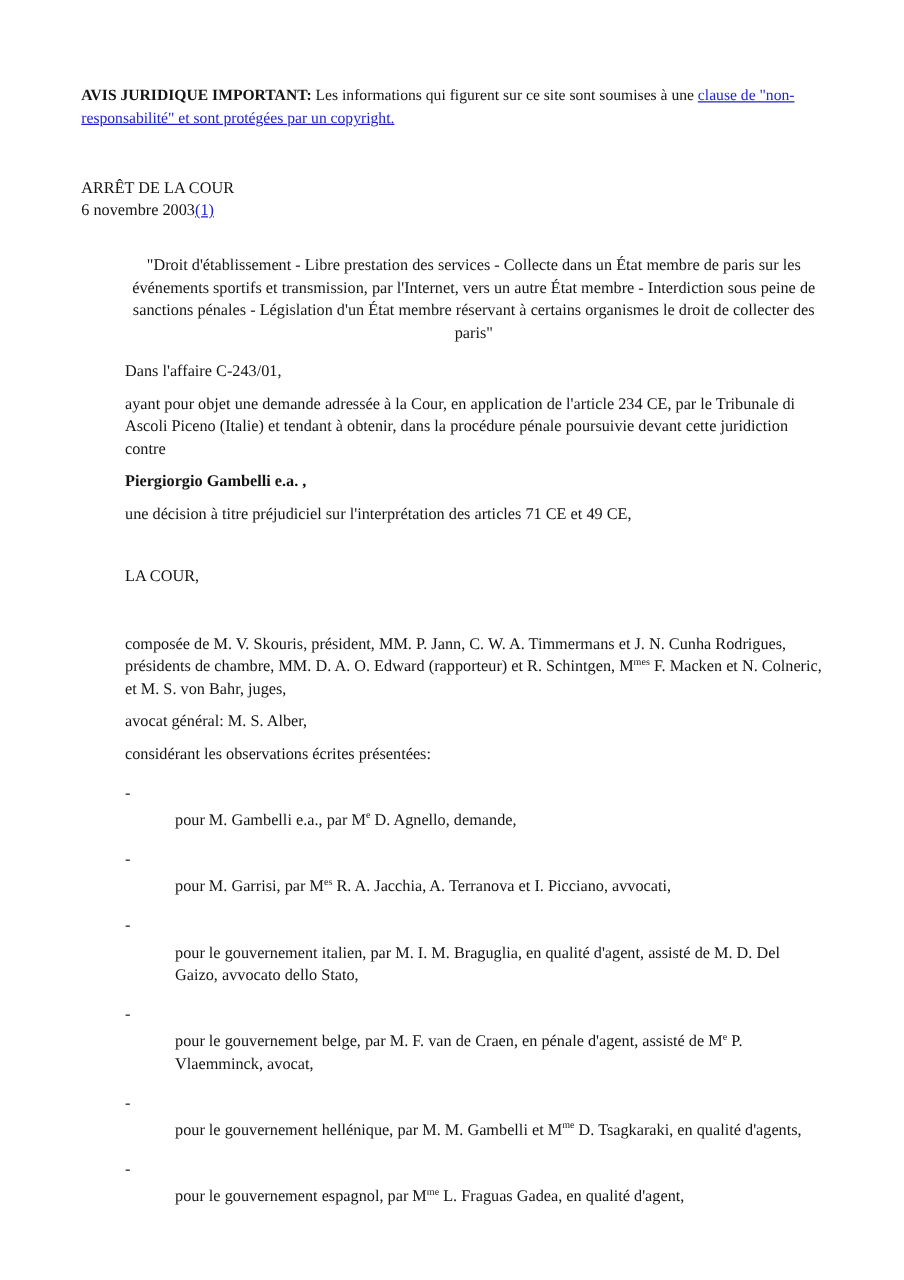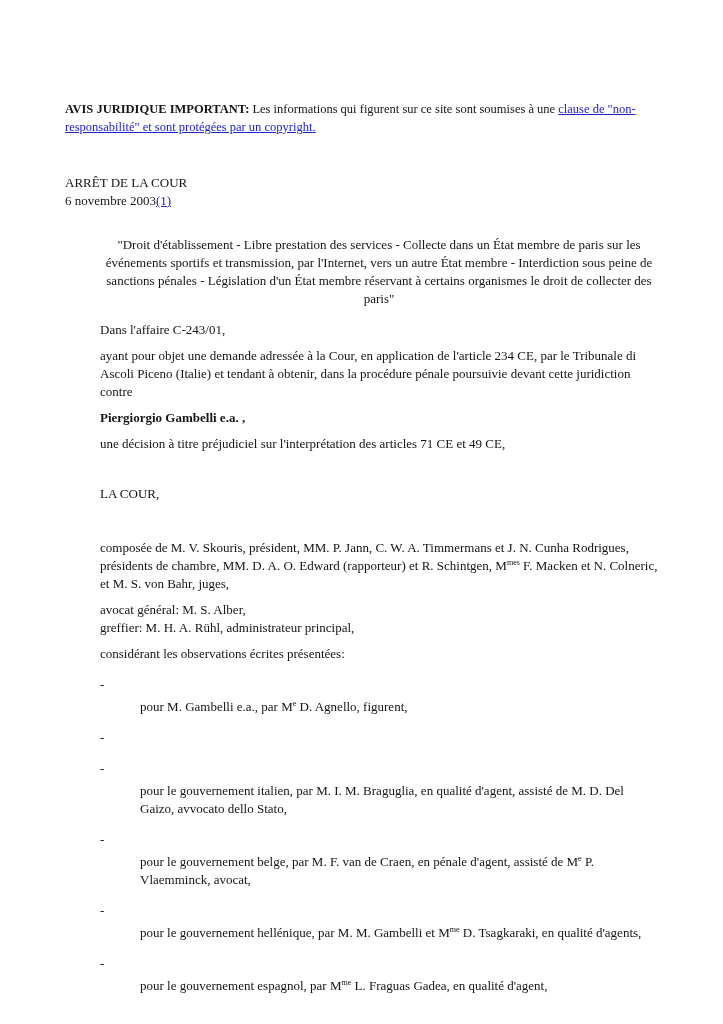--- a/index.html
+++ b/index.html
@@ -8,21 +8,21 @@
     background: #ffffff;
   }
   body {
     width: 723px;
     height: 1024px;
     font-family: "Liberation Serif", "DejaVu Serif", serif;
     color: #141414;
     overflow: hidden;
   }
   .page {
-    padding: 100px 65px 0 65px;
+    padding: 67px 65px 0 65px;
     font-size: 13px;
     line-height: 18px;
   }
   .notice {
     margin: 0;
     font-size: 12.5px;
     line-height: 18px;
   }
   a.link {
     color: #2222cc;
@@ -88,32 +88,32 @@
     <p class="defendant">Piergiorgio Gambelli e.a. ,</p>
 
     <p>une décision à titre préjudiciel sur l'interprétation des articles 71 CE et 49 CE,</p>
 
     <p class="court-heading">LA COUR,</p>
 
     <p><span>composée de M. V. Skouris, président, MM. P. Jann, C. W. A. Timmermans et J. N. Cunha Rodrigues, présidents de chambre, MM. D. A. O. Edward (rapporteur) et R. Schintgen, M</span><sup>mes</sup><span> F. Macken et N. Colneric, et M. S. von Bahr, juges,</span></p>
 
     <p class="officials">
       <span>avocat général: M. S. Alber,</span><br>
-      <span>greffier: M. H. A. Rühl, administrateur principal,</span>
     </p>
 
     <p>considérant les observations écrites présentées:</p>
 
     <div>
         <div class="obs-item">
           <div class="obs-dash">-</div>
-          <div class="obs-text"><span>pour M. Gambelli e.a., par M</span><sup>e</sup><span> D. Agnello, figurent,</span></div>
+          <div class="obs-text"><span>pour M. Gambelli e.a., par M</span><sup>e</sup><span> D. Agnello, demande,</span></div>
         </div>
         <div class="obs-item">
           <div class="obs-dash">-</div>
+          <div class="obs-text"><span>pour M. Garrisi, par M</span><sup>es</sup><span> R. A. Jacchia, A. Terranova et I. Picciano, avvocati,</span></div>
         </div>
         <div class="obs-item">
           <div class="obs-dash">-</div>
           <div class="obs-text"><span>pour le gouvernement italien, par M. I. M. Braguglia, en qualité d'agent, assisté de M. D. Del Gaizo, avvocato dello Stato,</span></div>
         </div>
         <div class="obs-item">
           <div class="obs-dash">-</div>
           <div class="obs-text"><span>pour le gouvernement belge, par M. F. van de Craen, en pénale d'agent, assisté de M</span><sup>e</sup><span> P. Vlaemminck, avocat,</span></div>
         </div>
         <div class="obs-item">

